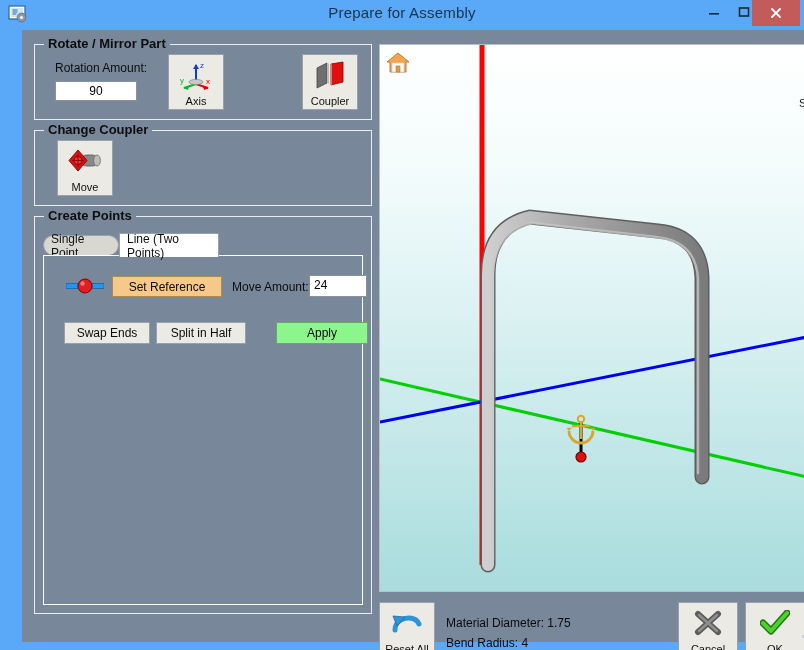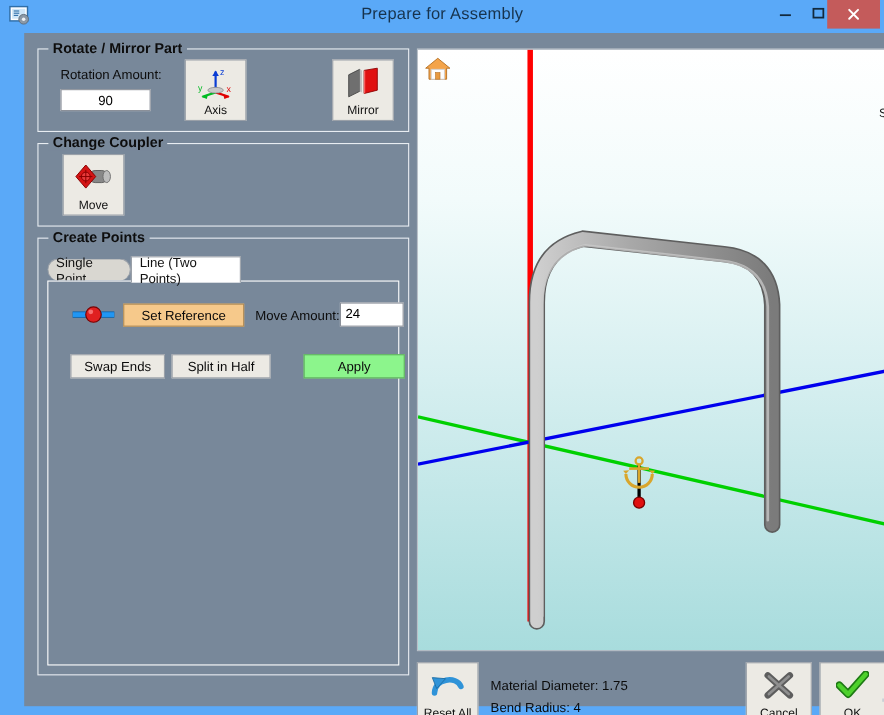--- a/index.html
+++ b/index.html
@@ -271,21 +271,21 @@
 
       <div class="iconbtn" style="left:267px; top:9px; width:56px; height:56px;">
         <span class="glyph">
           <svg width="32" height="28" viewBox="0 0 32 28">
             <polygon points="3,7 13,2 13,22 3,27" fill="#6f6f6f" stroke="#444" stroke-width="0.8"></polygon>
             <polygon points="13,2 15,3 15,23 13,22" fill="#bcbcbc"></polygon>
             <polygon points="17,3 29,1 29,21 17,24" fill="#e01010" stroke="#8a0000" stroke-width="0.8"></polygon>
             <polygon points="17,3 18,3.5 18,24 17,24" fill="#ff6a6a"></polygon>
           </svg>
         </span>
-        <span class="cap">Mirror</span>
+        <span class="cap">Coupler</span>
       </div>
     </div>
 
     <div class="groupbox" id="gb-coupler">
       <div class="gb-title">Change Coupler</div>
 
       <div class="iconbtn" style="left:22px; top:9px; width:56px; height:56px;">
         <span class="glyph">
           <svg width="36" height="26" viewBox="0 0 36 26">
             <rect x="14" y="7" width="17" height="11" rx="5.5" fill="#888" stroke="#555" stroke-width="0.8"></rect>

